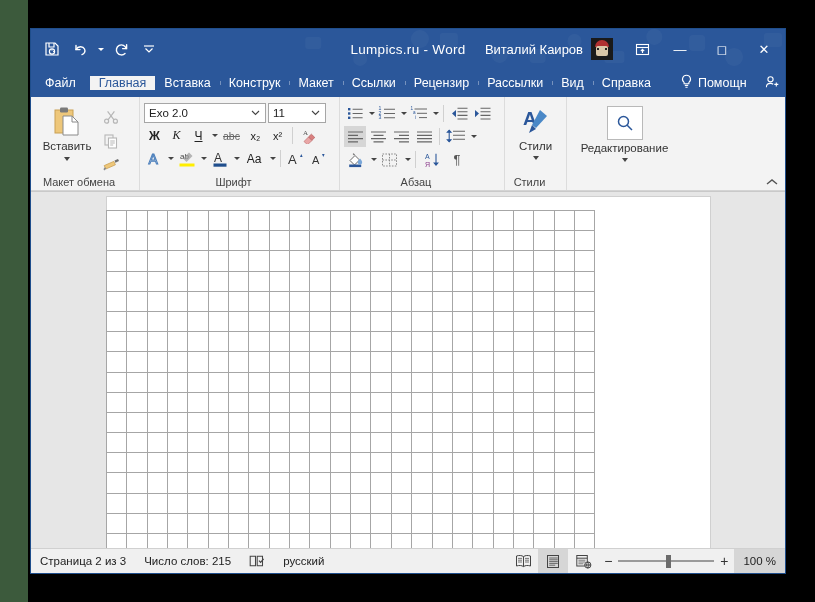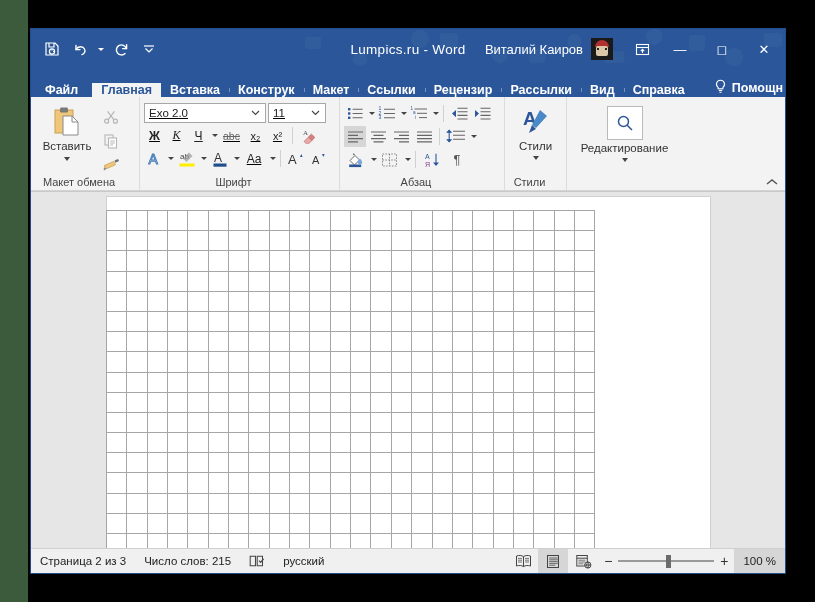--- a/index.html
+++ b/index.html
@@ -52,22 +52,22 @@
   .avatar .hat { position:absolute; left:4px; top:2px; width:14px; height:7px; background:#b03030; border-radius:7px 7px 0 0;}
   .avatar .face { position:absolute; left:5px; top:8px; width:12px; height:10px; background:#d9c7a8; border-radius:2px;}
   .avatar .eyes { position:absolute; left:6px; top:10px; width:10px; height:2px; }
   .avatar .eyes::before,.avatar .eyes::after{content:"";position:absolute;top:0;width:2px;height:2px;background:#222;}
   .avatar .eyes::before{left:0;} .avatar .eyes::after{right:0;}
   .ribbon-display-btn { width: 34px; height: 40px; display:flex; align-items:center; justify-content:center; color:#fff; cursor:pointer;}
   .win-ctrl { width: 42px; height: 40px; display: flex; align-items: center; justify-content: center; color: #fff; cursor: pointer; font-size: 13px;}
 
   
   .tabstrip {
-    height: 28px; background: #2b579a; display: flex; align-items: flex-end;
-    flex: 0 0 28px; position: relative; overflow:hidden;font-weight:bold;
+    height: 28px; background: #2b579a; display: flex; align-items: center;
+    flex: 0 0 28px; position: relative; overflow:hidden;
   }
   .tab {
     color: #fff; font-size: 12.5px; padding: 0 9px; display: flex; align-items: center;
     cursor: pointer; white-space: nowrap; position: relative;
   }
   .tab + .tab::before {
     content:""; position:absolute; left:0; top:5px; bottom:5px; width:1px; background: rgba(255,255,255,.35);
   }
   .tab.file { background: #2b579a; padding: 0 14px; }
   .tab.active { background: #f3f3f3; color: #2b579a; }
@@ -95,21 +95,21 @@
   .paste-label { font-size: 11.5px; color: #333; margin-top: 1px; }
   .paste-caret { border-left:3.5px solid transparent; border-right:3.5px solid transparent; border-top:4px solid #444; margin-top: 5px;}
   .clip-small { display:flex; flex-direction:column; gap:3px; padding-top: 3px; }
   .clip-small .ib { width: 24px; height: 21px; display:flex; align-items:center; justify-content:center; cursor:pointer;}
 
   
   .ib { display:flex; align-items:center; justify-content:center; cursor:pointer; }
   .cr { border-left:3px solid transparent; border-right:3px solid transparent; border-top:3.5px solid #444; margin-left:2px; cursor:pointer;}
 
   
-  .font-rows { display:flex; flex-direction:column; gap:2px;text-decoration:underline; }
+  .font-rows { display:flex; flex-direction:column; gap:2px; }
   .frow { display:flex; align-items:center; gap:1px; }
   .combo {
     height: 20px; background:#fff; border:1px solid #a6a6a6; display:flex; align-items:center;
     font-size: 11.5px; color:#222; padding: 0 3px 0 4px; cursor:text;
   }
   .combo .val { flex:1; white-space:nowrap; overflow:hidden; }
   .combo .chev { width:13px; display:flex; align-items:center; justify-content:center; cursor:pointer;}
   .combo .chev svg { display:block; }
   .fb { width: 21px; height: 21px; display:flex; align-items:center; justify-content:center; font-size:12px; cursor:pointer; color:#222;}
   .vsep { width:1px; align-self:stretch; background:#d0d0d0; margin:2px 3px; }

